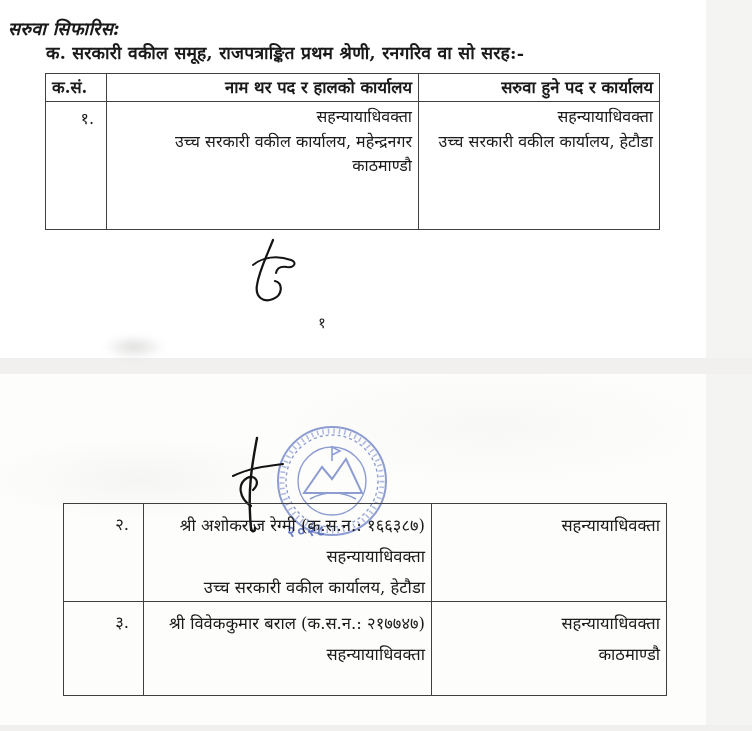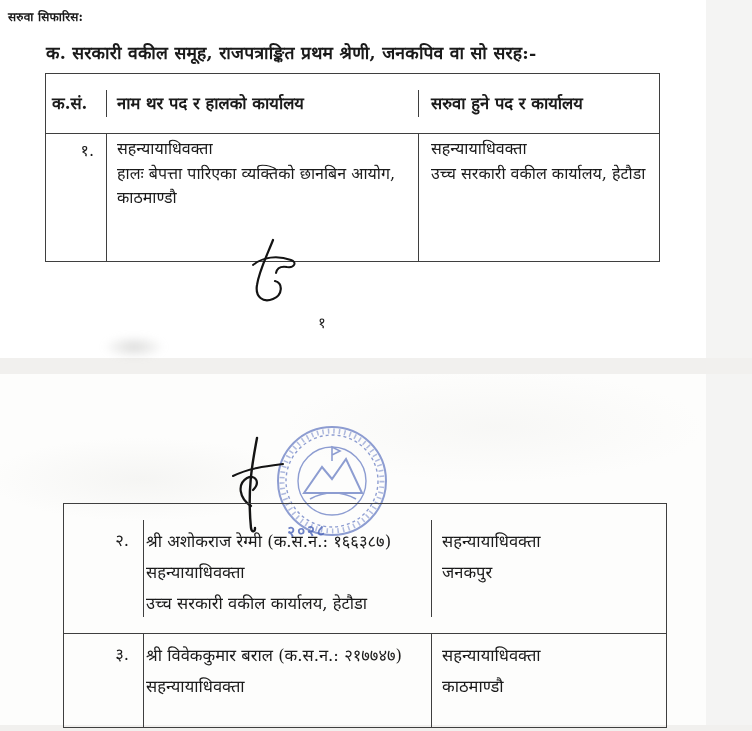--- a/index.html
+++ b/index.html
@@ -16,29 +16,29 @@
   .page2-bg{position:absolute;left:0;top:374px;width:706px;height:351px;
     background:
       radial-gradient(ellipse 220px 60px at 20% 30%, rgba(210,210,205,0.18), transparent 70%),
       radial-gradient(ellipse 300px 80px at 70% 15%, rgba(215,215,210,0.15), transparent 70%),
       #fdfdfc;}
   .smudge{position:absolute;left:95px;top:332px;width:78px;height:30px;border-radius:50%;
     background:radial-gradient(closest-side, rgba(180,180,178,0.45), transparent 80%);
     filter:blur(3px);}
 
   
-  .h1{position:absolute;left:8px;top:8px;font-size:12px;font-weight:bold;letter-spacing:0.2px;}
+  .h1{position:absolute;left:8px;top:16px;font-size:18px;font-weight:bold;letter-spacing:0.2px;font-style:italic;}
   .h2{position:absolute;left:46px;top:40px;font-size:17.5px;font-weight:bold;letter-spacing:0.2px;}
 
   
   .tbl{position:absolute;display:flex;flex-direction:column;border:1.6px solid #3f3f3f;background:transparent;}
-  .trow{display:flex;margin-top:16px;}
+  .trow{display:flex;}
   .trow + .trow{border-top:1.4px solid #3f3f3f;}
   .c{box-sizing:border-box;padding:3px 6px;}
-  .c + .c{border-left:1.4px solid #3f3f3f;}
+  .c + .c{border-left:1.4px solid #3f3f3f;text-align:right;}
 
   .tbl1{left:45px;top:73px;}
   .tbl1 .c1{width:60px;}
   .tbl1 .c2{width:312px;padding-left:10px;}
   .tbl1 .c3{width:241px;padding-left:12px;}
   .tbl1 .thead{height:27px;}
   .tbl1 .th{font-weight:bold;font-size:16.5px;line-height:21px;}
   .tbl1 .tbody-row{min-height:127px;}
   .tbl1 .ln{font-size:16px;line-height:24.5px;white-space:nowrap;}
   .tbl1 .serial{font-size:16px;text-align:right;padding-right:12px;padding-top:5px;}
@@ -65,33 +65,33 @@
 
 <div class="canvas">
 
   <div class="right-strip"></div>
   <div class="page2-bg"></div>
   <div class="page-gap"></div>
   <div class="bottom-band"></div>
   <div class="smudge"></div>
 
   <div class="h1">सरुवा सिफारिस:</div>
-  <div class="h2">क. सरकारी वकील समूह, राजपत्राङ्कित प्रथम श्रेणी, जनकपिव वा सो सरह:-</div>
+  <div class="h2">क. सरकारी वकील समूह, राजपत्राङ्कित प्रथम श्रेणी, रनगरिव वा सो सरह:-</div>
 
   <div class="tbl tbl1">
     <div class="trow thead">
       <div class="c c1 th">क.सं.</div>
       <div class="c c2 th">नाम थर पद र हालको कार्यालय</div>
       <div class="c c3 th">सरुवा हुने पद र कार्यालय</div>
     </div>
     <div class="trow tbody-row">
       <div class="c c1 serial">१.</div>
       <div class="c c2">
         <div class="ln">सहन्यायाधिवक्ता</div>
-        <div class="ln">हालः बेपत्ता पारिएका व्यक्तिको छानबिन आयोग,</div>
+        <div class="ln">उच्च सरकारी वकील कार्यालय, महेन्द्रनगर</div>
         <div class="ln">काठमाण्डौ</div>
       </div>
       <div class="c c3">
         <div class="ln">सहन्यायाधिवक्ता</div>
         <div class="ln">उच्च सरकारी वकील कार्यालय, हेटौडा</div>
       </div>
     </div>
   </div>
 
   <svg class="sig" style="left:243px;top:237px;width:62px;height:74px;" viewBox="0 0 62 74">
@@ -121,21 +121,20 @@
   <div class="tbl tbl2">
     <div class="trow row2">
       <div class="c c1 serial">२.</div>
       <div class="c c2">
         <div class="ln">श्री अशोकराज रेग्मी  (क.स.न.: १६६३८७)</div>
         <div class="ln">सहन्यायाधिवक्ता</div>
         <div class="ln">उच्च सरकारी वकील कार्यालय, हेटौडा</div>
       </div>
       <div class="c c3">
         <div class="ln">सहन्यायाधिवक्ता</div>
-        <div class="ln">जनकपुर</div>
       </div>
     </div>
     <div class="trow row3">
       <div class="c c1 serial">३.</div>
       <div class="c c2">
         <div class="ln">श्री विवेककुमार बराल (क.स.न.: २१७७४७)</div>
         <div class="ln">सहन्यायाधिवक्ता</div>
       </div>
       <div class="c c3">
         <div class="ln">सहन्यायाधिवक्ता</div>

